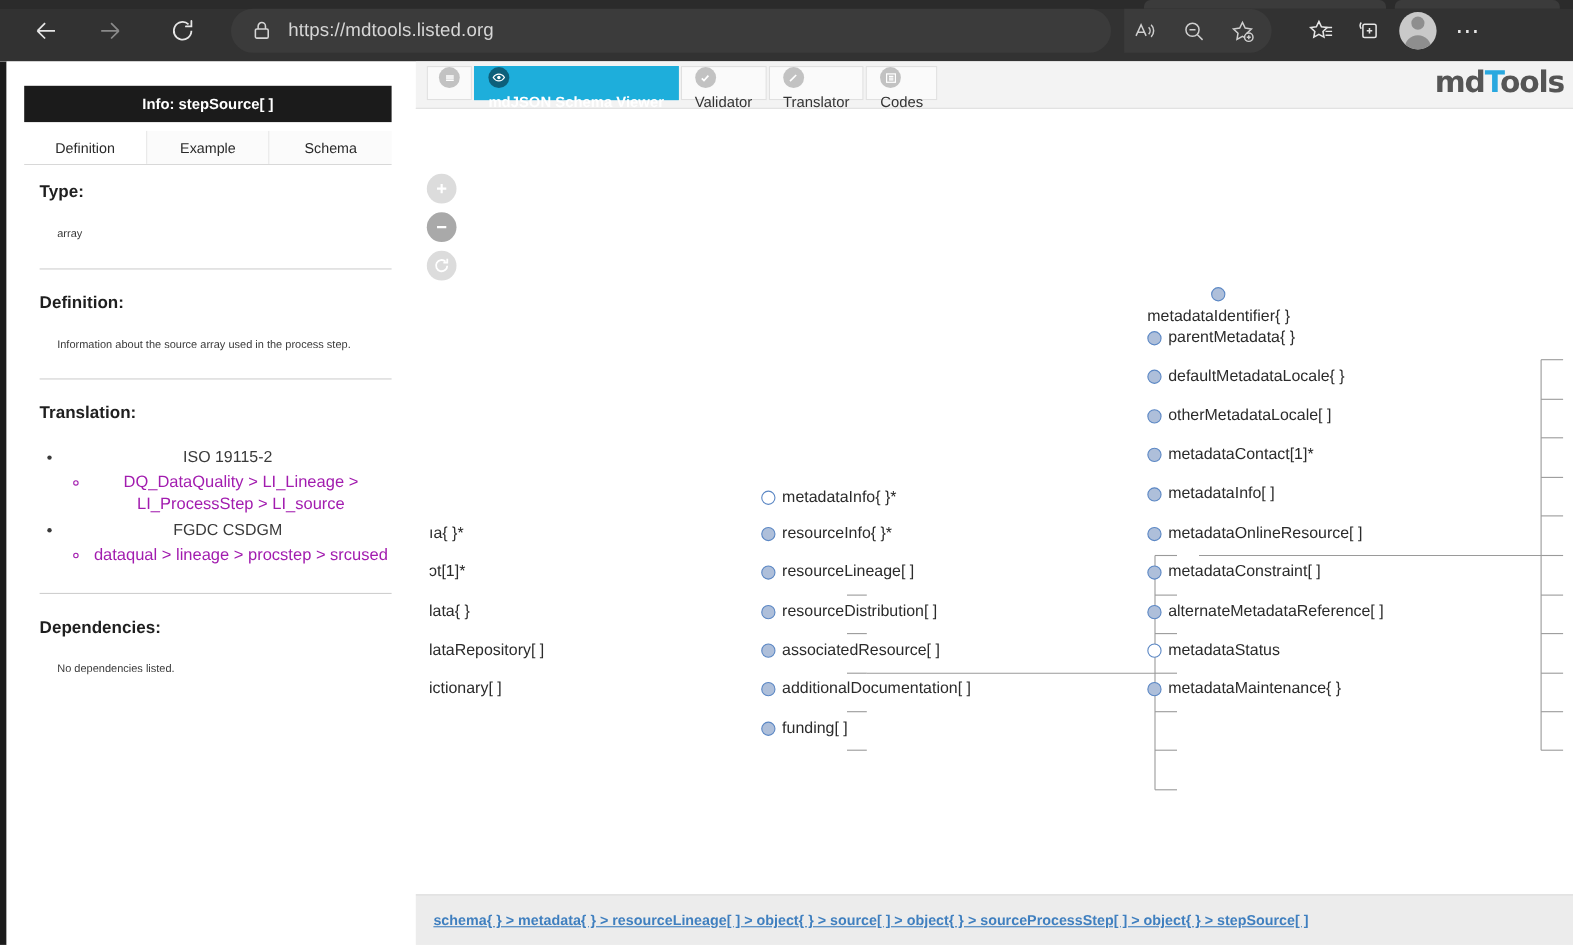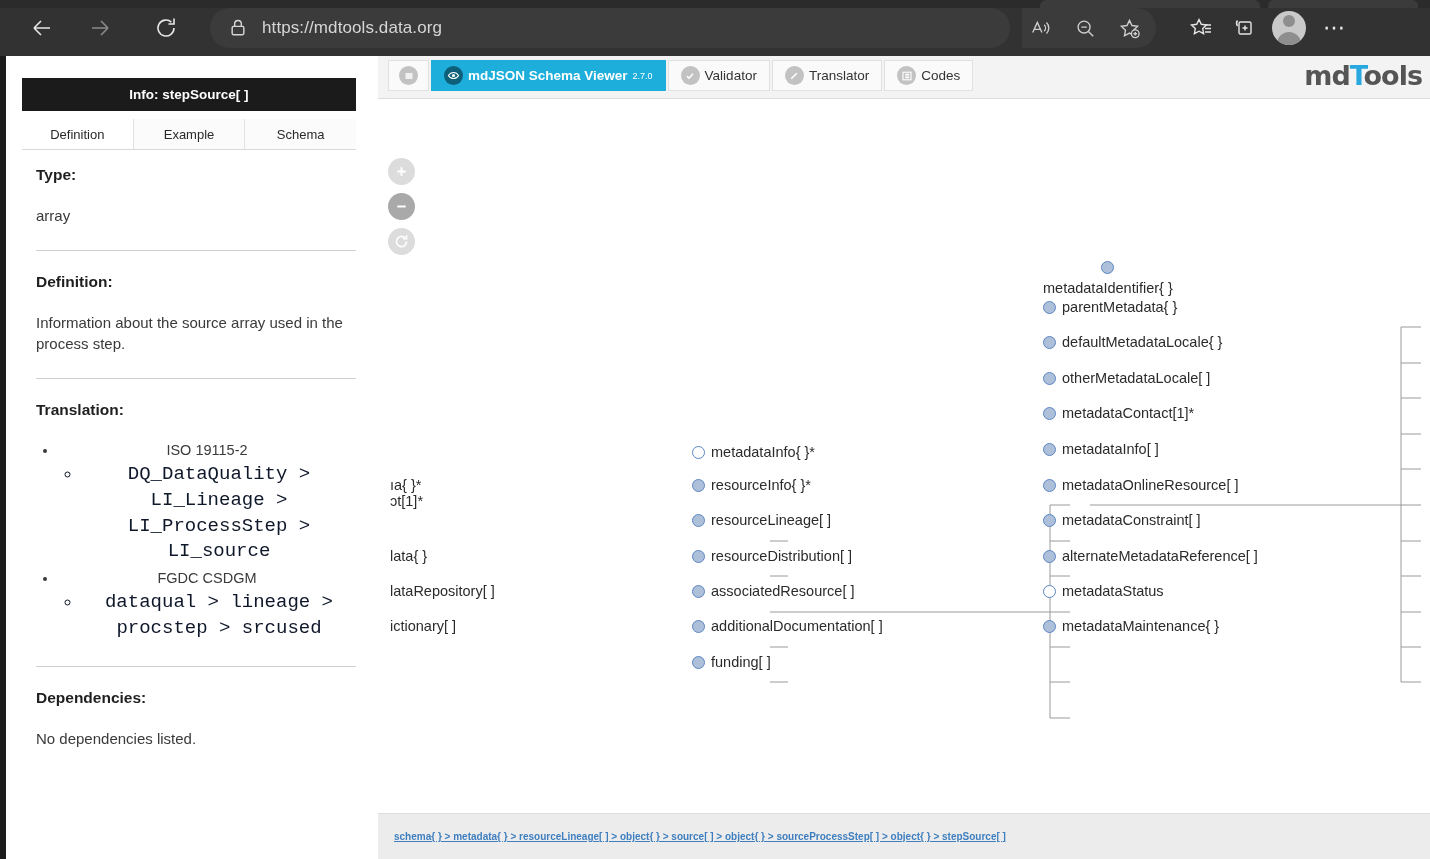--- a/index.html
+++ b/index.html
@@ -104,48 +104,48 @@
   .info-tab.active { background: #ffffff; font-weight: normal; }
   #info-body {
     position: absolute; left: 30px; top: 110px; width: 320px;
     color: #2b2b2b;
   }
   .sect-label {
     font-size: 15.5px; font-weight: bold; color: #1f1f1f;
     margin: 0 0 22px 0;
   }
   .sect-text {
-    font-size: 15px; color: #3a3a3a; line-height: 1.35; margin: 0;
+    font-size: 10px; color: #3a3a3a; line-height: 1.35; margin: 16px;
   }
   .rule {
     border: none; border-top: 1px solid #cfcfcf; margin: 24px 0 22px 0;
   }
   #translation-list { margin: 0; padding-left: 22px; text-align: center; }
   #translation-list > li {
     font-size: 14.5px; color: #3a3a3a; line-height: 1.35;
     margin-bottom: 2px; list-style: disc;
   }
   #translation-list ul { margin: 2px 0 4px 0; padding-left: 24px; }
-  #translation-list ul li { list-style: circle; font-size: 19px;
-    color: #0f172a; line-height: 1.35; font-family: Liberation Mono, monospace; }
+  #translation-list ul li { list-style: circle; font-size: 15px;
+    color: #a21caf; line-height: 1.35; }
 
   
   #app {
     position: absolute; left: 378px; top: 0; width: 1052px; height: 803px;
     background: #ffffff;
   }
   #app-topbar {
     position: absolute; left: 0; top: 0; width: 1052px; height: 43px;
     background: #f3f3f3; border-bottom: 1px solid #dddddd;
   }
   #app-tabs { position: absolute; left: 10px; top: 4px; display: flex; gap: 2px; }
   .app-tab {
-    height: 31px; display: flex; align-items: center; gap: 5px;
+    height: 31px; display: flex; align-items: flex-start; gap: 5px;
     padding: 0 12px; background: #fafafa; border: 1px solid #e0e0e0;
-    font-size: 13.5px; color: #333333; cursor: pointer; white-space: nowrap;
+    font-size: 13.5px; color: #333333; cursor: pointer; white-space: nowrap; flex-direction: column;
   }
   .app-tab.menu { padding: 0 10px; }
   .app-tab.active { background: #1eaedb; border-color: #1eaedb; color: #ffffff;
     font-weight: bold; }
   .app-tab .ver { font-size: 9px; vertical-align: super; font-weight: normal; }
   .tab-ico {
     width: 19px; height: 19px; border-radius: 50%; flex: 0 0 auto;
     display: flex; align-items: center; justify-content: center;
   }
   .tab-ico.grey { background: #c2c2c2; color: #ffffff; }
@@ -188,21 +188,21 @@
   .node-label { font-size: 14.5px; color: #2b2b2b; }
   .node.clipped .node-label { color: #2b2b2b; }
 
   
   #breadcrumb-bar {
     position: absolute; left: 0; top: 757px; width: 1052px; height: 46px;
     background: #ececec; border-top: 1px solid #dddddd;
     display: flex; align-items: center;
   }
   #breadcrumb {
-    margin-left: 16px; font-size: 10px; font-weight: bold;
+    margin-left: 16px; font-size: 13px; font-weight: bold;
     color: #3f7fbf; text-decoration: underline; cursor: pointer;
     white-space: nowrap;
   }
 </style>
 </head>
 <body>
 
 <div id="browser-chrome">
   <div id="tabstrip-sliver">
     <div class="tab-ghost" style="left:1040px;width:220px;"></div>
@@ -226,21 +226,21 @@
     </svg>
   </div>
 
   <div id="address-bar">
     <span id="lock-icon">
       <svg width="20" height="20" viewBox="0 0 24 24" fill="none" stroke="#d6d6d6" stroke-width="1.7">
         <rect x="5" y="10" width="14" height="10" rx="1.6"></rect>
         <path d="M8 10V7a4 4 0 0 1 8 0v3"></path>
       </svg>
     </span>
-    <span id="url-text">https://mdtools.data.org</span>
+    <span id="url-text">https://mdtools.listed.org</span>
   </div>
 
   <div id="addr-actions">
     <div class="chrome-icon">
       <svg width="22" height="22" viewBox="0 0 24 24" fill="none" stroke="#cfcfcf" stroke-width="1.5">
         <path d="M3 17l5-11 5 11M4.8 13.5h6.4"></path>
         <path d="M15.5 8.5a5 5 0 0 1 0 7M18 6a8.5 8.5 0 0 1 0 12"></path>
       </svg>
     </div>
     <div class="chrome-icon">
@@ -433,21 +433,21 @@
             <path d="M392 477 L410 477"></path>
             <path d="M392 513 L410 513"></path>
             <path d="M392 548 L410 548"></path>
             <path d="M392 583 L410 583"></path>
           </g>
         </svg>
 
       <div class="node clipped" style="left: 12px; top: 376px;">
             <span class="node-label">ıa{ }*</span>
           </div>
-          <div class="node clipped" style="left: 12px; top: 392px;">
+          <div class="node clipped" style="left: 12px; top: 411px;">
             <span class="node-label">ɔt[1]*</span>
           </div>
           <div class="node clipped" style="left: 12px; top: 447px;">
             <span class="node-label">lata{ }</span>
           </div>
           <div class="node clipped" style="left: 12px; top: 482px;">
             <span class="node-label">lataRepository[ ]</span>
           </div>
           <div class="node clipped" style="left: 12px; top: 517px;">
             <span class="node-label">ictionary[ ]</span>

